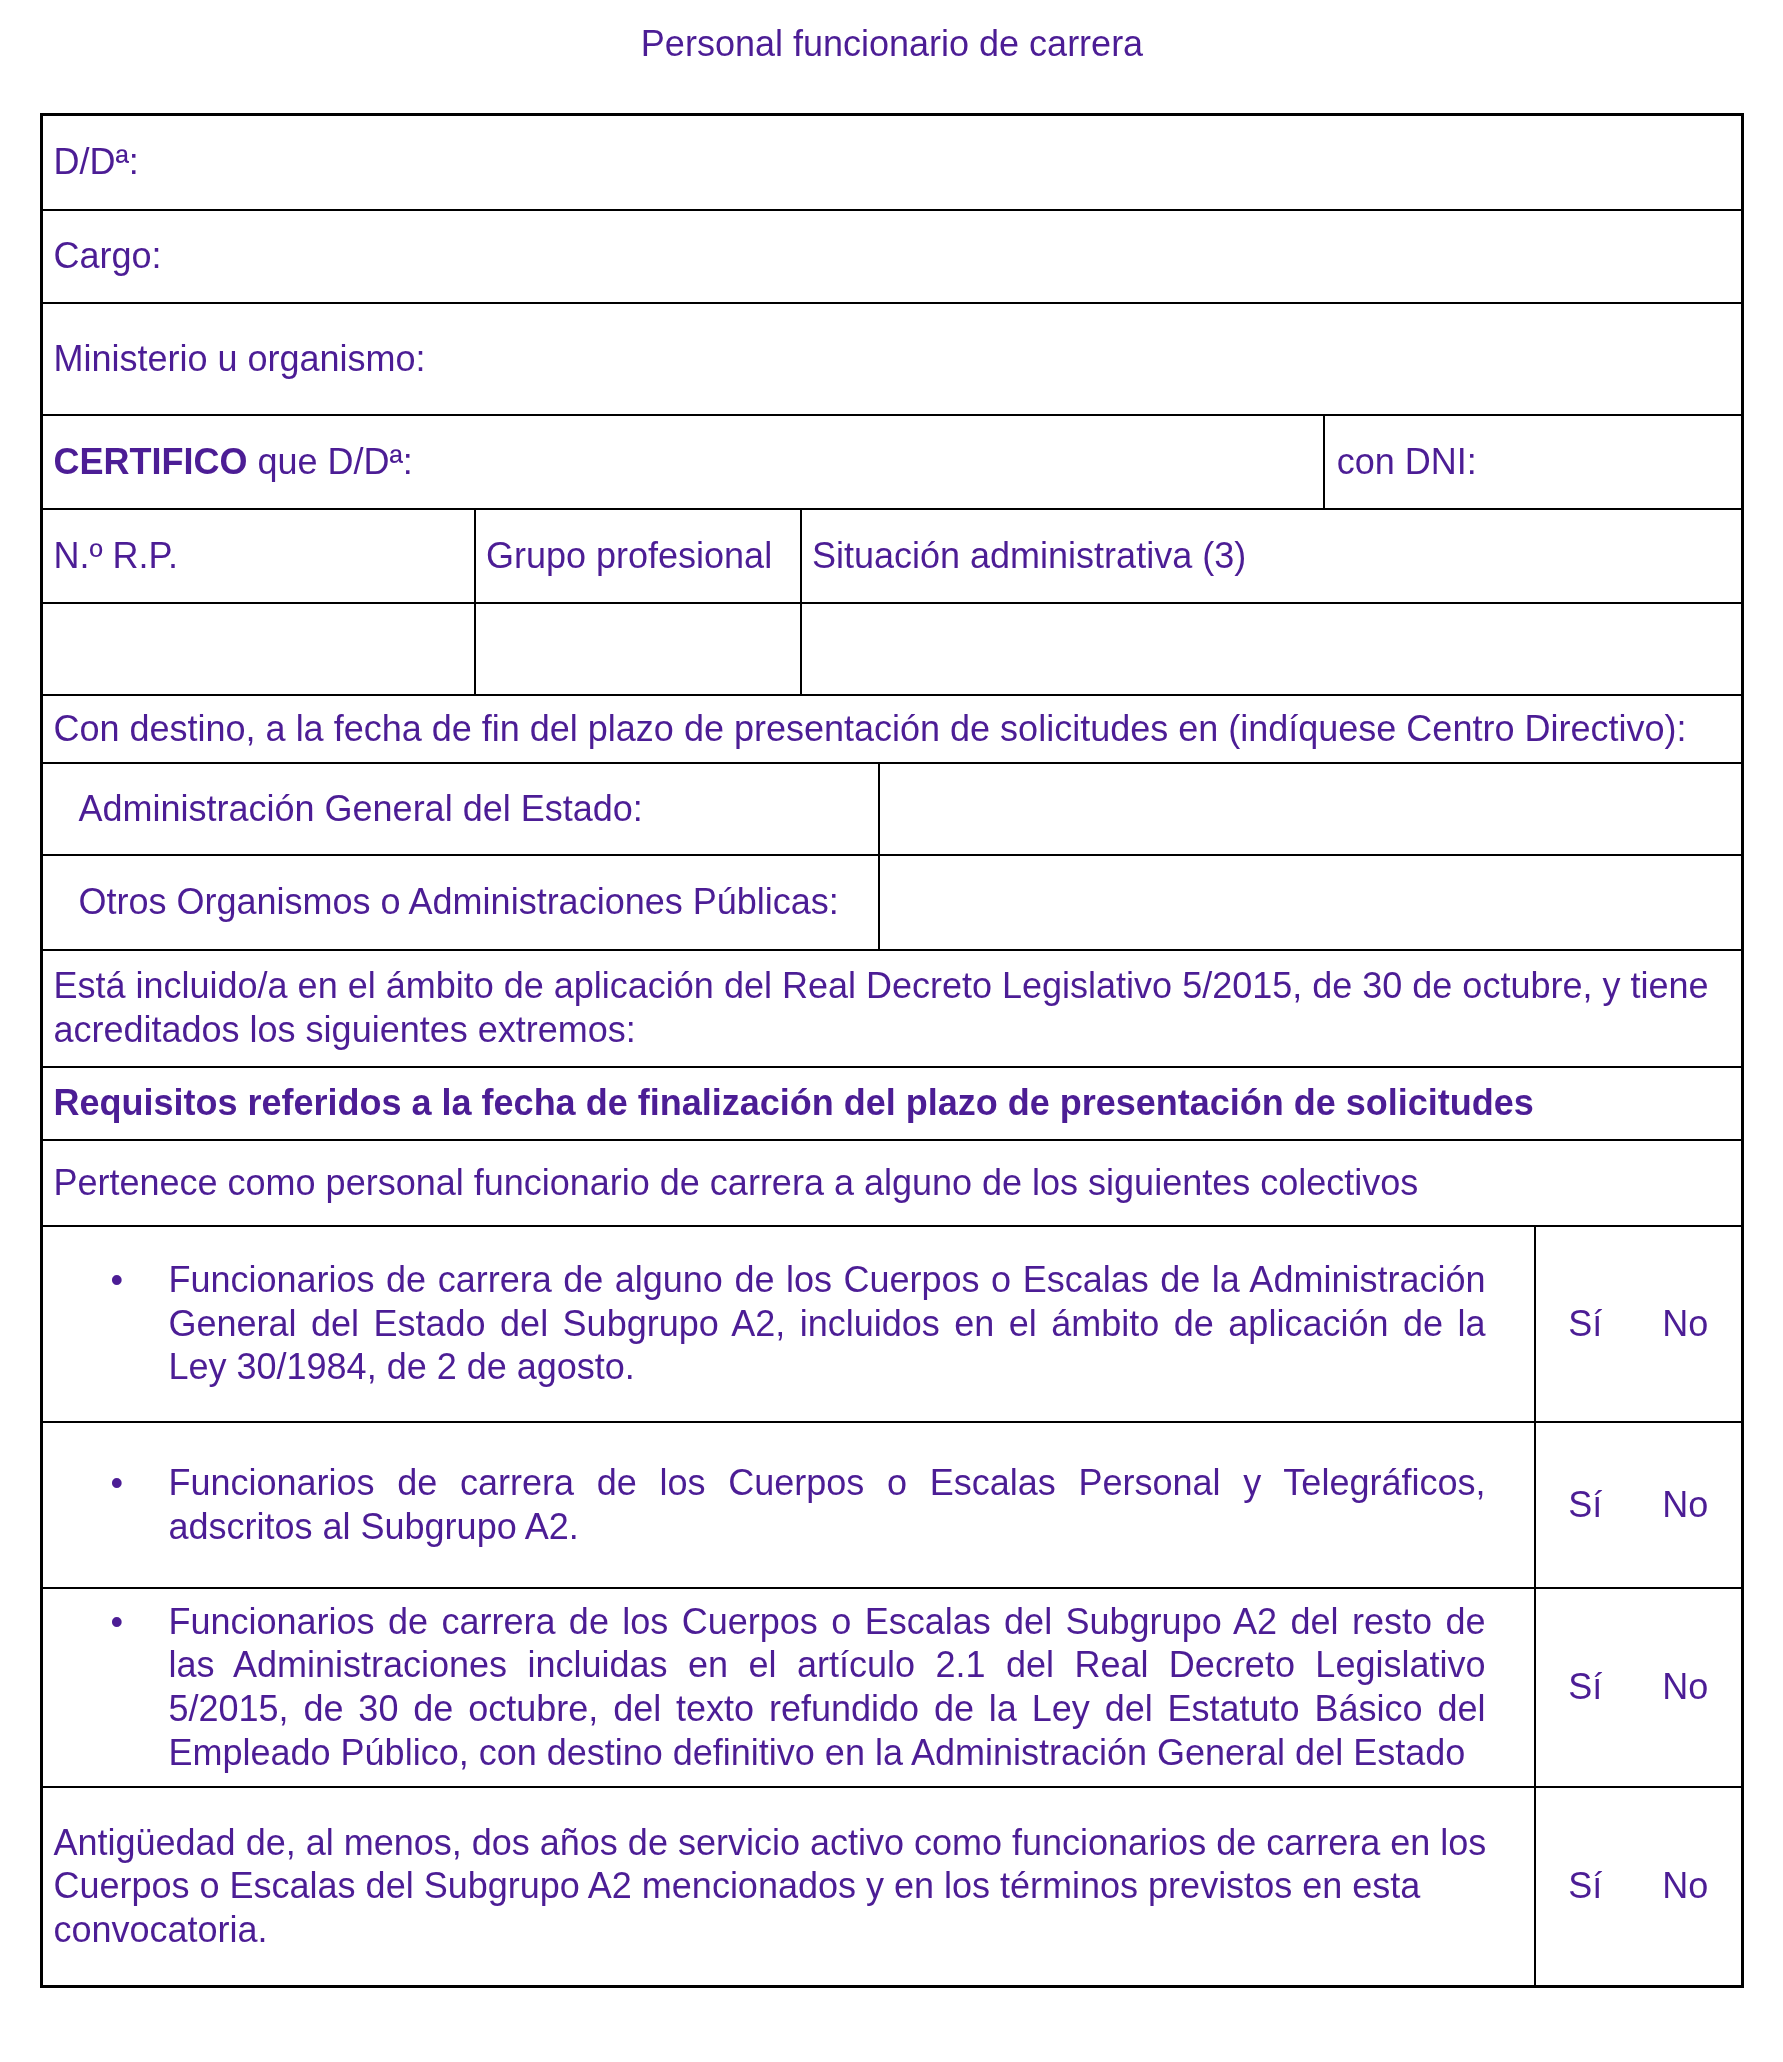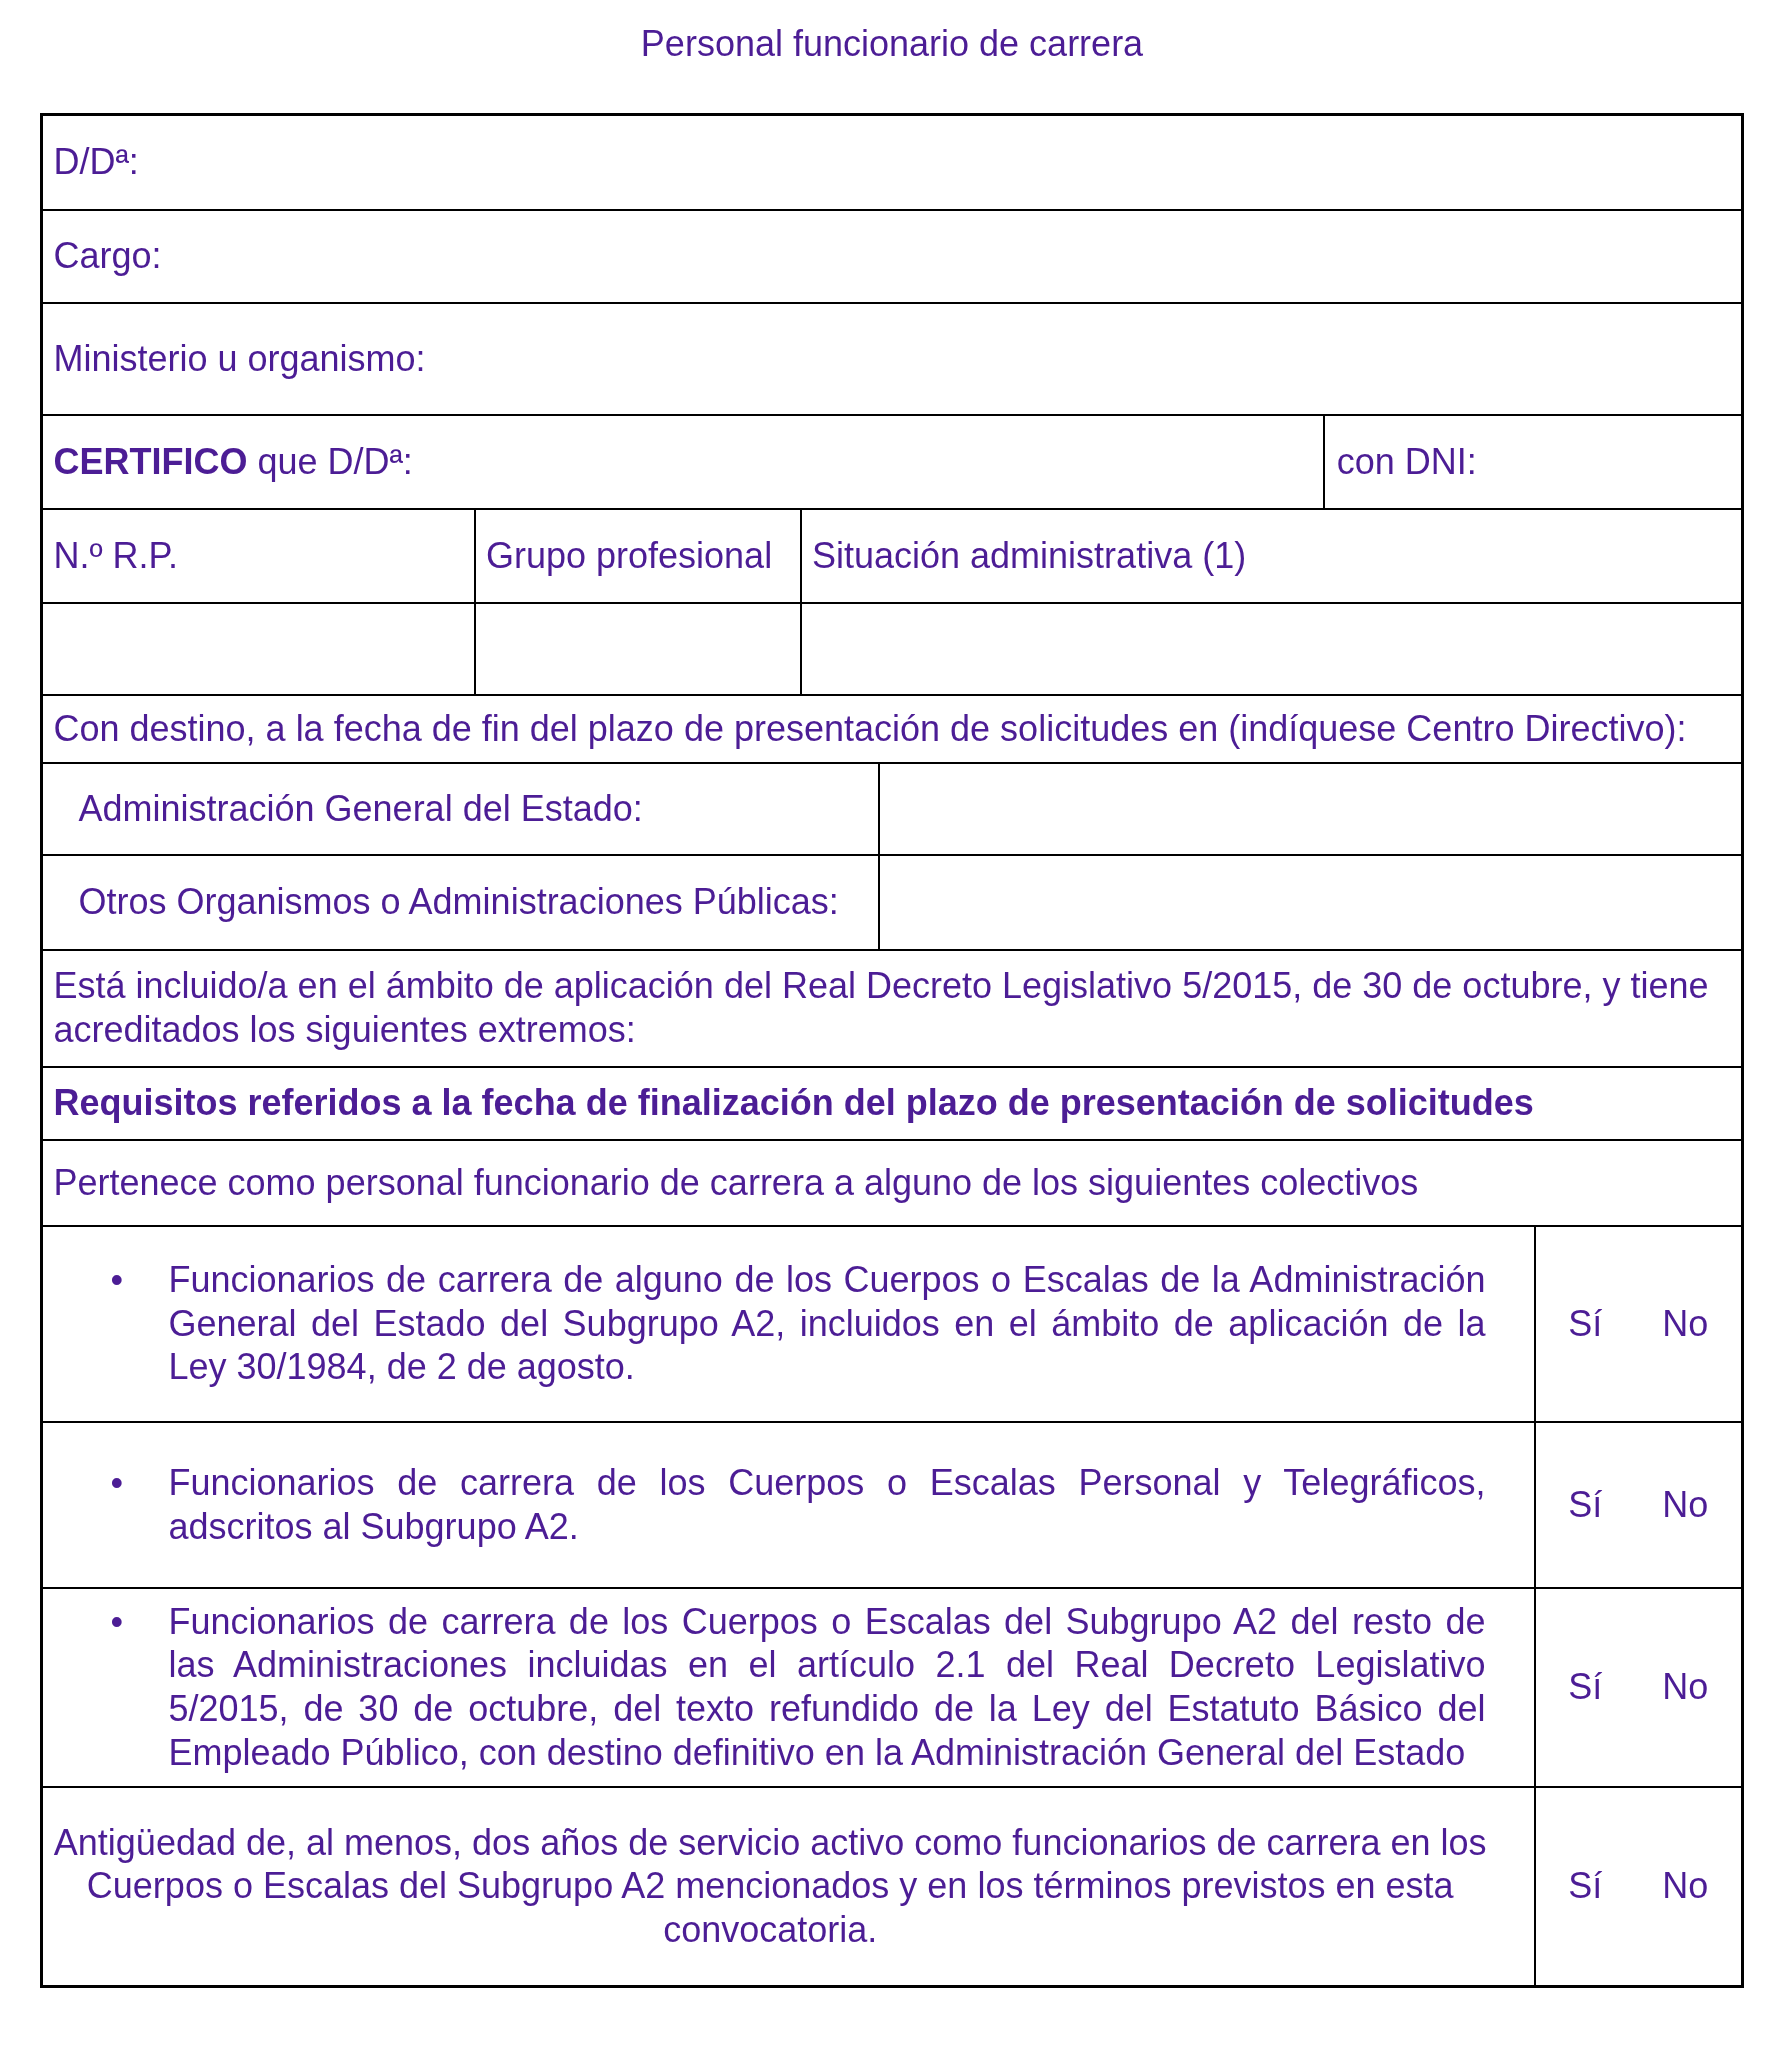--- a/index.html
+++ b/index.html
@@ -63,21 +63,21 @@
   .bullet-cell  { padding: 0; }
   .bullet-row   { display: flex; align-items: flex-start; }
   .bullet-marker {
     flex: 0 0 125px;
     padding-left: 67px;
   }
   .bullet-text {
     width: 1317px;
     text-align: justify;
   }
-  .ant-cell { padding: 0 47px 0 10px; text-align: center; }
+  .ant-cell { padding: 0 47px 0 10px; text-align: left; }
 
   .yesno-cell { padding: 0; }
   .yn { display: flex; justify-content: center; gap: 60px; }
 </style>
 </head>
 <body>
 
 <div class="page">
 
   <div class="doc-title">Personal funcionario de carrera</div>
@@ -121,21 +121,21 @@
     </tr>
 
     <tr class="r-head">
       <td>
         <span>N.º R.P.</span>
       </td>
       <td>
         <span>Grupo profesional</span>
       </td>
       <td colspan="4">
-        <span>Situación administrativa (1)</span>
+        <span>Situación administrativa (3)</span>
       </td>
     </tr>
 
     <tr class="r-blank">
       <td></td>
       <td></td>
       <td colspan="4"></td>
     </tr>
 
     <tr class="r-destino">

